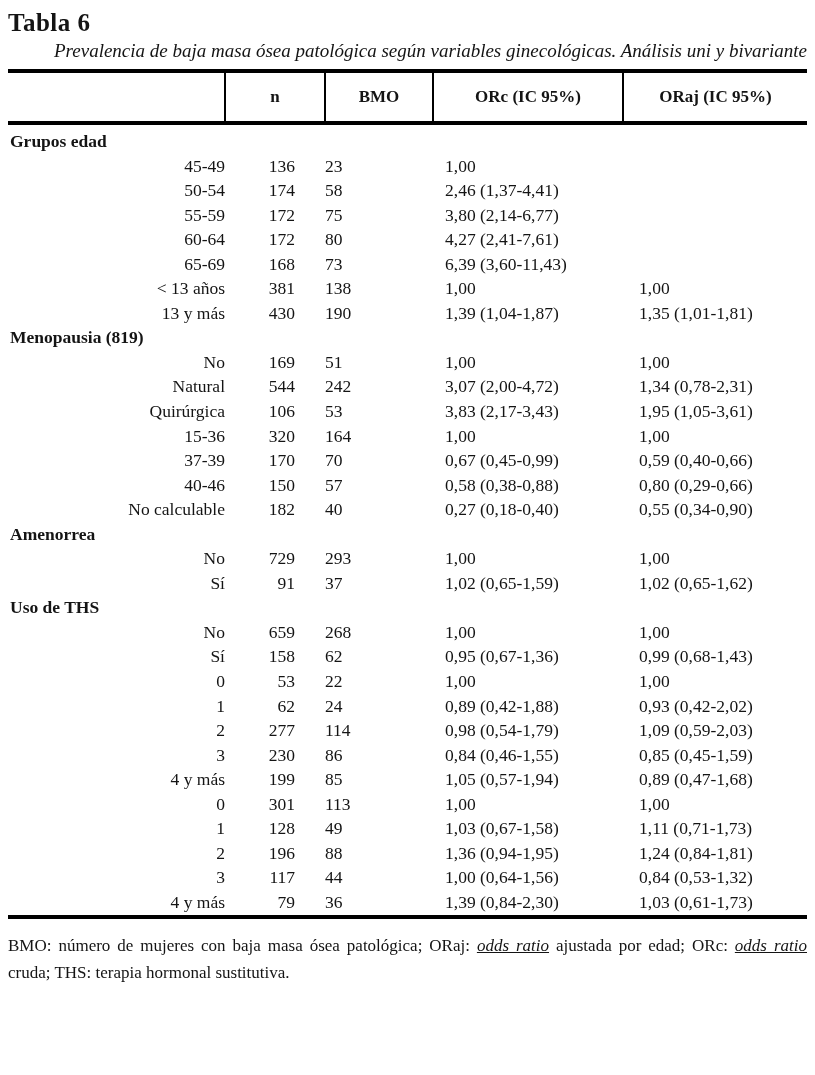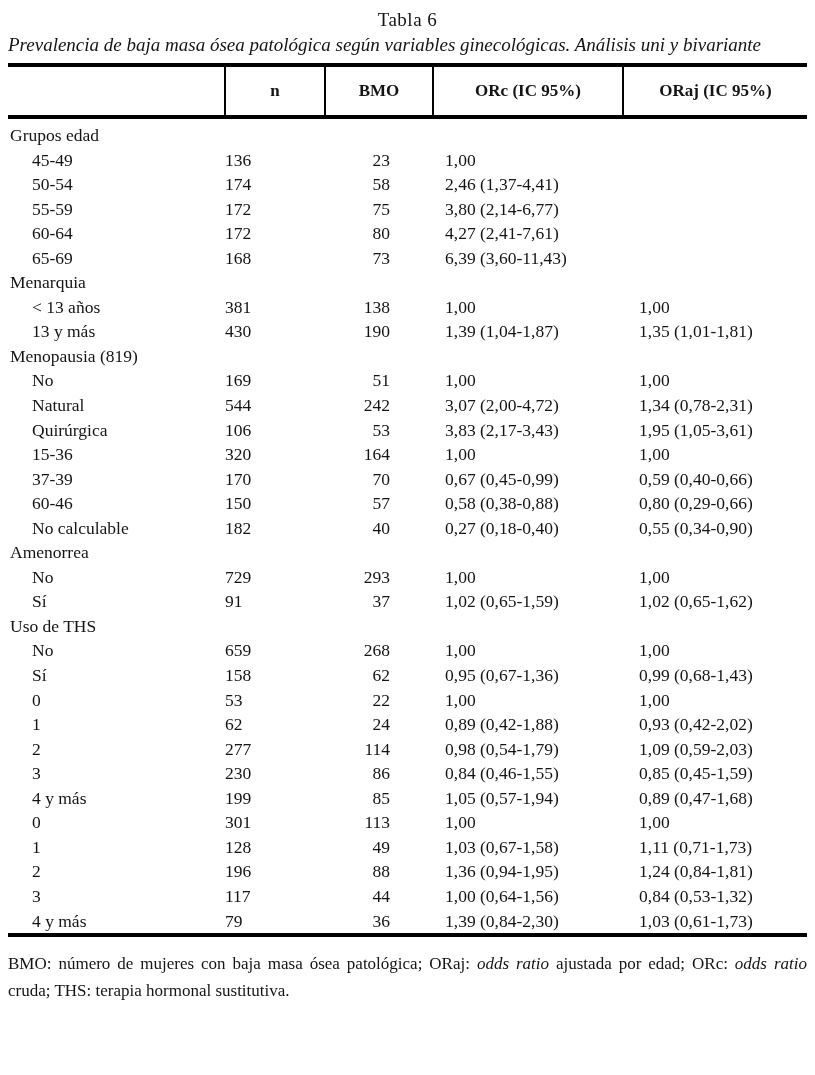--- a/index.html
+++ b/index.html
@@ -11,28 +11,28 @@
     overflow: hidden;
   }
   .page {
     width: 799px;
     padding: 0 8px;
     font-family: "Liberation Serif", "DejaVu Serif", serif;
     color: #141414;
   }
   .title {
     margin: 9px 0 0 0;
-    text-align: center;
-    font-size: 19px;
-    font-weight: normal;
+    text-align: left;
+    font-size: 25px;
+    font-weight: bold;
     letter-spacing: 0.5px;
   }
   .subtitle {
     margin: 3px 0 0 0;
-    text-align: left;
+    text-align: right;
     font-style: italic;
     font-size: 19px;
     white-space: nowrap;
   }
   table.paper-table {
     margin-top: 7px;
     border-collapse: collapse;
     table-layout: fixed;
     width: 799px;
     border-bottom: 4px solid #000;
@@ -56,33 +56,33 @@
   .paper-table td {
     padding: 0;
     font-size: 17.5px;
     line-height: 24.55px;
     height: 24.55px;
     vertical-align: middle;
     white-space: nowrap;
     overflow: visible;
   }
   .paper-table tbody tr:first-child td { padding-top: 4px; }
-  td.section-label { padding-left: 2px; }
-  td.cell-label    { padding-left: 24px; }
-  td.cell-n        { padding-right: 30px; font-family: Liberation Serif, serif; }
-  td.cell-bmo      { text-align: right; padding-right: 43px; }
+  td.section-label { padding-left: 2px; font-weight: bold; }
+  td.cell-label    { padding-left: 24px; text-align: right; }
+  td.cell-n        { text-align: right; padding-right: 30px; font-family: Liberation Serif, serif; }
+  td.cell-bmo      { padding-right: 43px; }
   td.cell-orc      { text-align: left;  padding-left: 12px; }
   td.cell-oraj     { text-align: left;  padding-left: 16px; }
   .footnote {
     margin: 13px 0 0 0;
     font-size: 17px;
     line-height: 27px;
     text-align: justify;
   }
-  .footnote .italic { font-style: italic; }
+  .footnote .italic { font-style: italic; text-decoration: underline; }
 </style>
 </head>
 <body>
 
 <div class="page">
 
   <p class="title">Tabla 6</p>
 
   <p class="subtitle">Prevalencia de baja masa ósea patológica según variables ginecológicas. Análisis uni y bivariante</p>
 
@@ -136,23 +136,20 @@
           <td class="cell-oraj"></td>
         </tr>
         <tr>
           <td class="cell-label">65-69</td>
           <td class="cell-n">168</td>
           <td class="cell-bmo">73</td>
           <td class="cell-orc">6,39 (3,60-11,43)</td>
           <td class="cell-oraj"></td>
         </tr>
         <tr>
-          <td class="section-label" colspan="5">Menarquia</td>
-        </tr>
-        <tr>
           <td class="cell-label">&lt; 13 años</td>
           <td class="cell-n">381</td>
           <td class="cell-bmo">138</td>
           <td class="cell-orc">1,00</td>
           <td class="cell-oraj">1,00</td>
         </tr>
         <tr>
           <td class="cell-label">13 y más</td>
           <td class="cell-n">430</td>
           <td class="cell-bmo">190</td>
@@ -191,21 +188,21 @@
           <td class="cell-oraj">1,00</td>
         </tr>
         <tr>
           <td class="cell-label">37-39</td>
           <td class="cell-n">170</td>
           <td class="cell-bmo">70</td>
           <td class="cell-orc">0,67 (0,45-0,99)</td>
           <td class="cell-oraj">0,59 (0,40-0,66)</td>
         </tr>
         <tr>
-          <td class="cell-label">60-46</td>
+          <td class="cell-label">40-46</td>
           <td class="cell-n">150</td>
           <td class="cell-bmo">57</td>
           <td class="cell-orc">0,58 (0,38-0,88)</td>
           <td class="cell-oraj">0,80 (0,29-0,66)</td>
         </tr>
         <tr>
           <td class="cell-label">No calculable</td>
           <td class="cell-n">182</td>
           <td class="cell-bmo">40</td>
           <td class="cell-orc">0,27 (0,18-0,40)</td>

